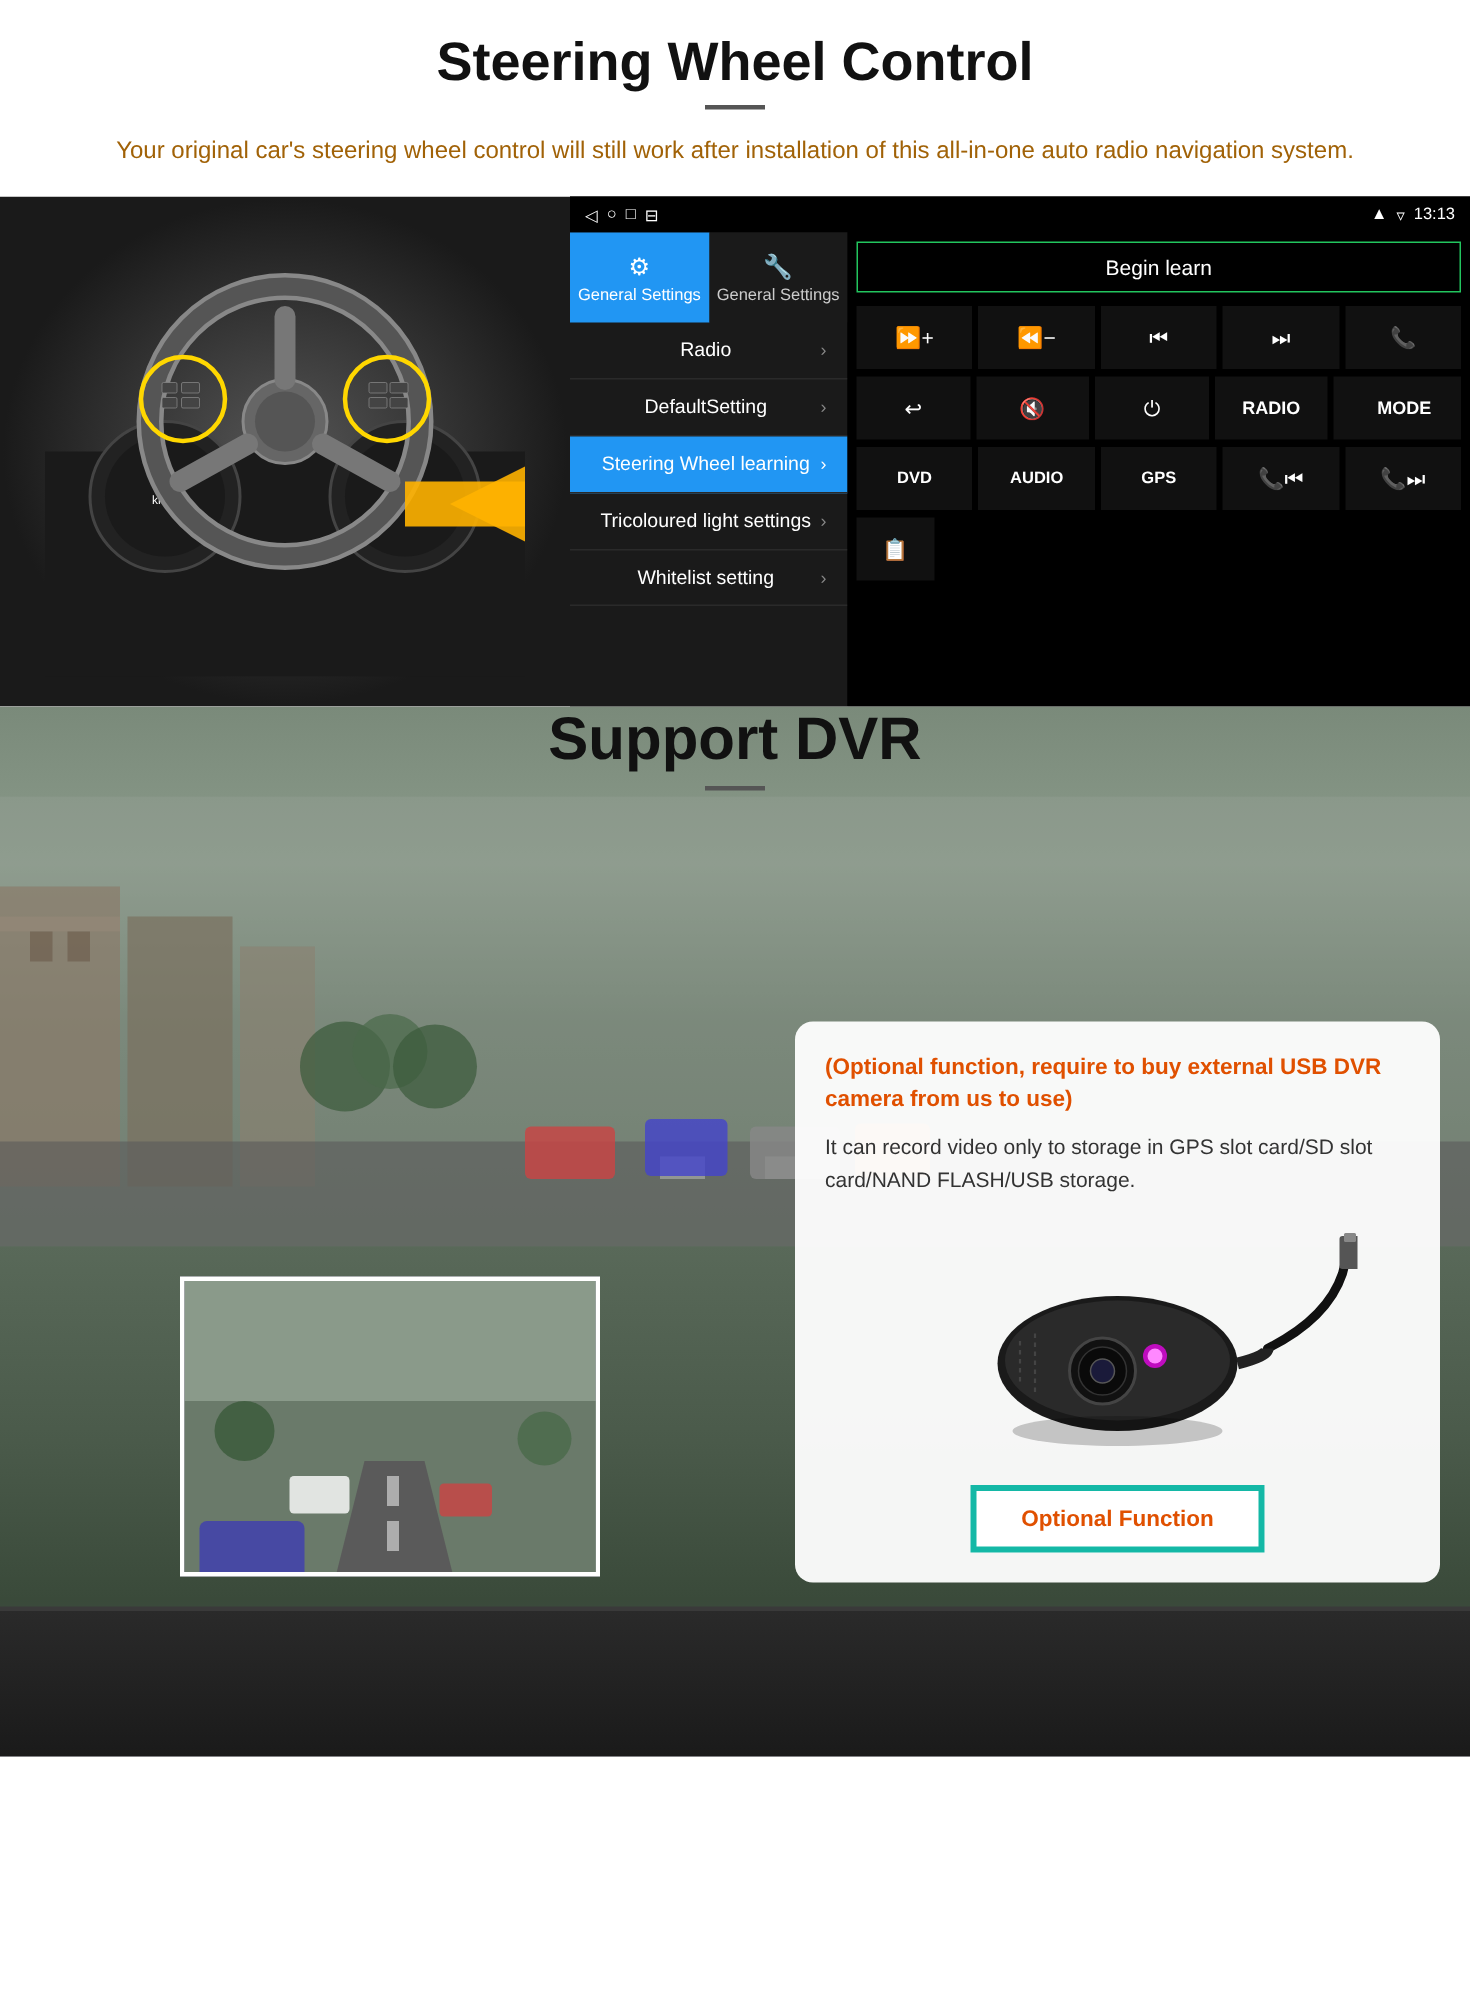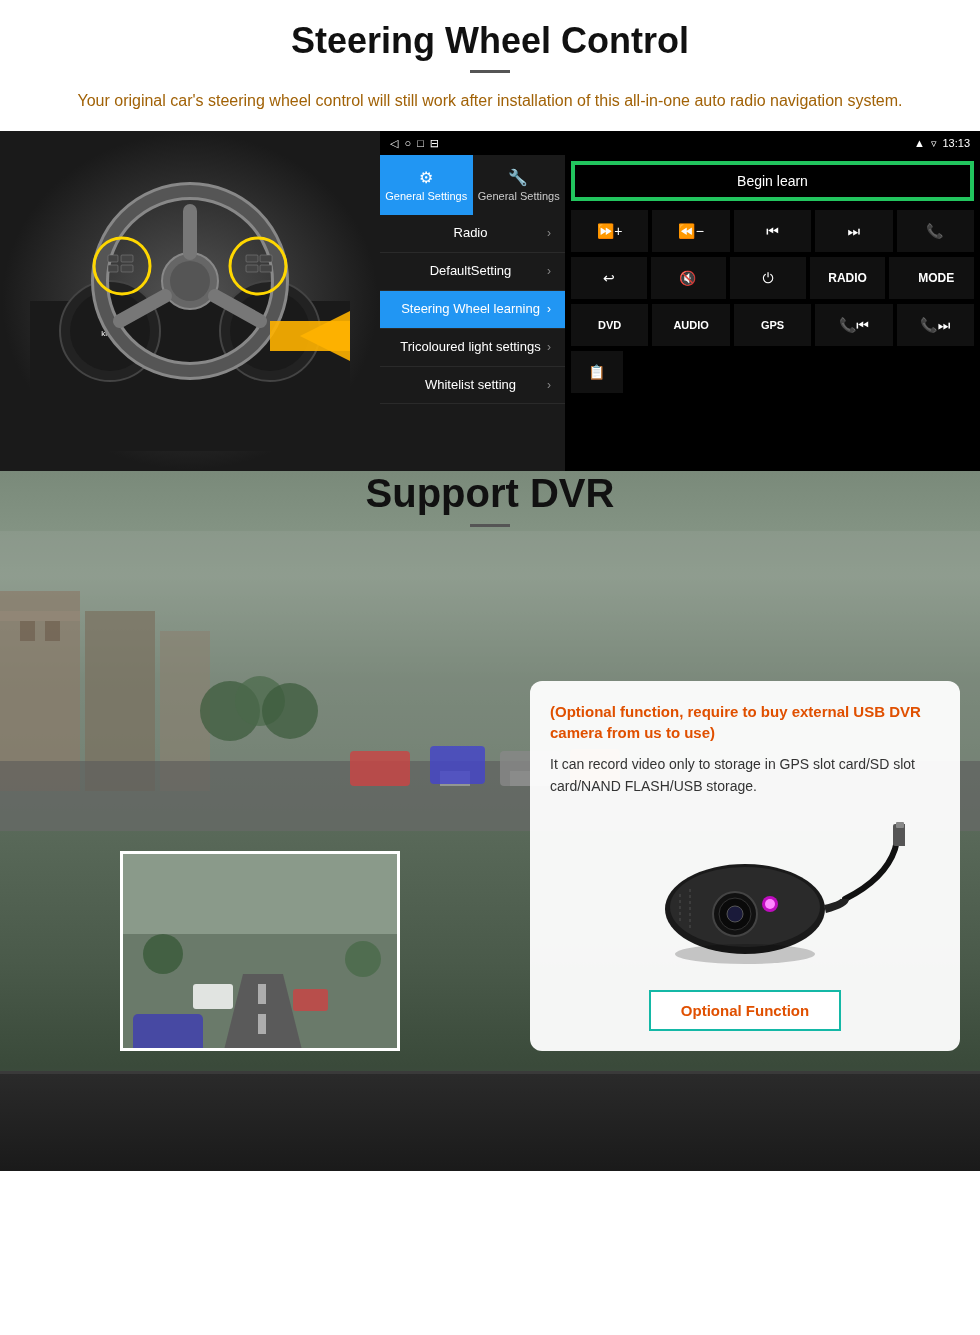--- a/index.html
+++ b/index.html
@@ -156,21 +156,21 @@
       padding: 6px;
       gap: 5px;
     }
     .begin-learn-row {
       display: flex;
       justify-content: flex-end;
       margin-bottom: 4px;
     }
     .begin-learn-btn {
       background: #000;
-      border: 4px solid #22c55e;
+      border: 1px solid #22c55e;
       color: #fff;
       padding: 8px 20px;
       font-size: 14px;
       cursor: pointer;
       width: 100%;
     }
     .control-row {
       display: flex;
       gap: 4px;
     }
@@ -257,21 +257,21 @@
       width: 100%;
       height: 160px;
       display: flex;
       align-items: center;
       justify-content: center;
       margin-bottom: 16px;
     }
     .optional-function-btn {
       display: block;
       margin: 0 auto;
-      border: 2px solid #14b8a6;
+      border: 4px solid #14b8a6;
       background: #fff;
       color: #e05000;
       padding: 10px 30px;
       font-size: 15px;
       font-weight: bold;
       cursor: pointer;
       text-align: center;
       width: fit-content;
     }
 

